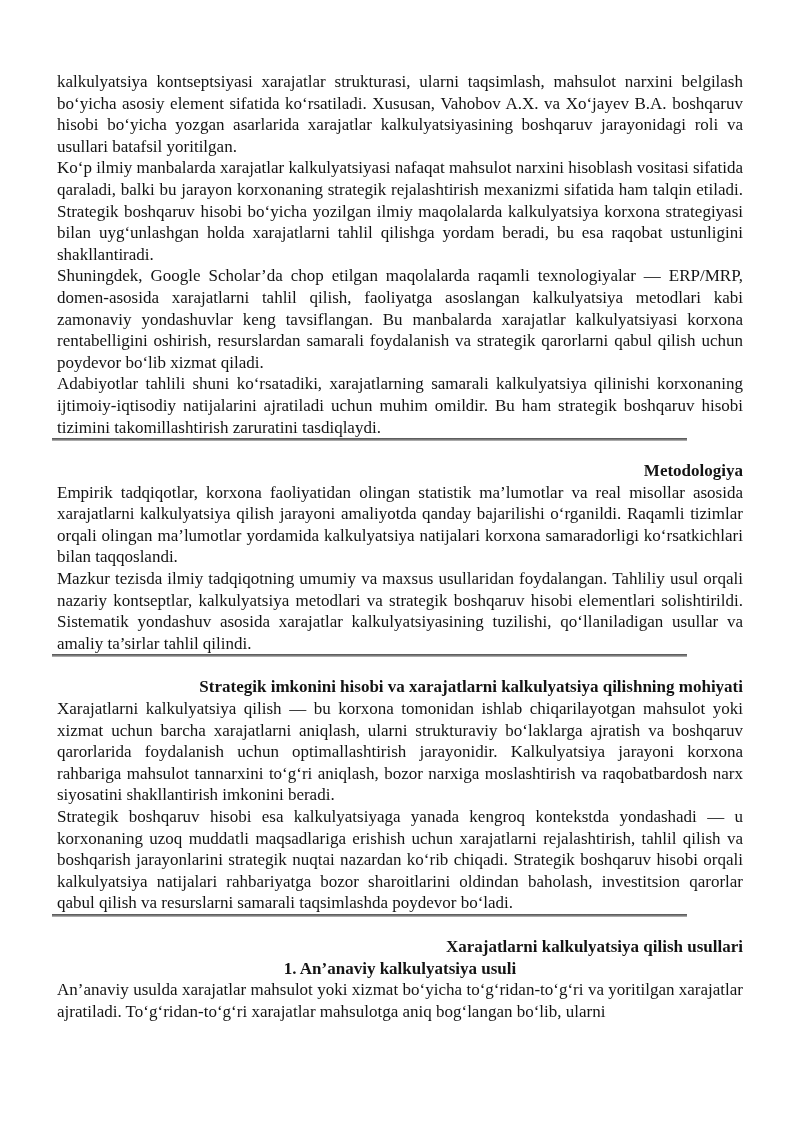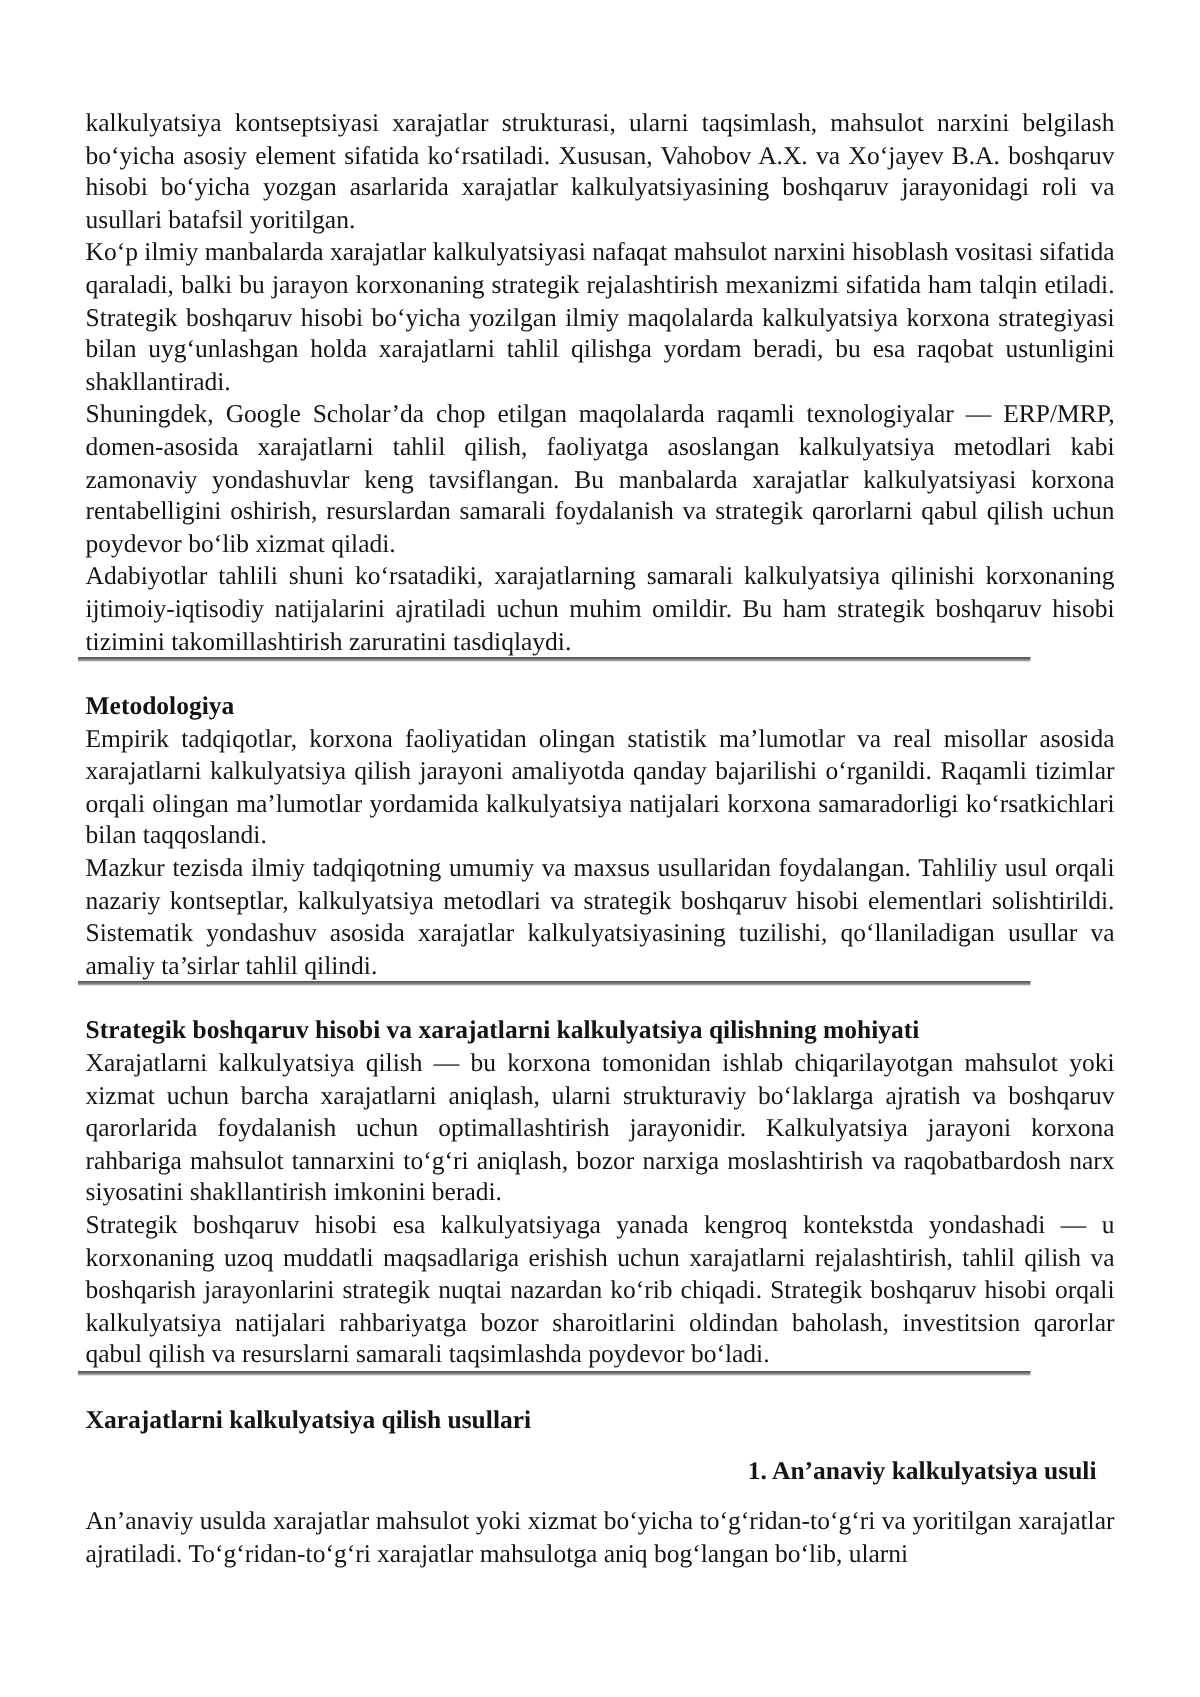--- a/index.html
+++ b/index.html
@@ -27,29 +27,29 @@
   .page-content p {
     margin: 0;
     padding: 0;
   }
   .section-heading {
     font-size: 17px;
     line-height: 21.6px;
     font-weight: 700;
     margin: 19px 0 0 0;
     padding: 0;
-    text-align: left;
+    text-align: right;
   }
   .subsection-heading {
     font-size: 17px;
     line-height: 21.6px;
     font-weight: 700;
-    margin: 12px;
+    margin: 0;
     padding: 0;
-    text-align: right;
+    text-align: center;
   }
   .section-rule {
     width: 635px;
     height: 3px;
     margin: 0 0 0 -5px;
     border: none;
     background: linear-gradient(to bottom, #4f4f4f 0%, #808080 55%, #c2c2c2 100%);
   }
   section { margin: 0; padding: 0; }
 </style>
@@ -67,21 +67,21 @@
   </section>
 
   <section>
     <h2 class="section-heading">Metodologiya</h2>
     <p>Empirik tadqiqotlar, korxona faoliyatidan olingan statistik ma’lumotlar va real misollar asosida xarajatlarni kalkulyatsiya qilish jarayoni amaliyotda qanday bajarilishi oʻrganildi. Raqamli tizimlar orqali olingan ma’lumotlar yordamida kalkulyatsiya natijalari korxona samaradorligi koʻrsatkichlari bilan taqqoslandi.</p>
     <p>Mazkur tezisda ilmiy tadqiqotning umumiy va maxsus usullaridan foydalangan. Tahliliy usul orqali nazariy kontseptlar, kalkulyatsiya metodlari va strategik boshqaruv hisobi elementlari solishtirildi. Sistematik yondashuv asosida xarajatlar kalkulyatsiyasining tuzilishi, qoʻllaniladigan usullar va amaliy ta’sirlar tahlil qilindi.</p>
     <div class="section-rule"></div>
   </section>
 
   <section>
-    <h2 class="section-heading">Strategik boshqaruv hisobi va xarajatlarni kalkulyatsiya qilishning mohiyati</h2>
+    <h2 class="section-heading">Strategik imkonini hisobi va xarajatlarni kalkulyatsiya qilishning mohiyati</h2>
     <p>Xarajatlarni kalkulyatsiya qilish — bu korxona tomonidan ishlab chiqarilayotgan mahsulot yoki xizmat uchun barcha xarajatlarni aniqlash, ularni strukturaviy boʻlaklarga ajratish va boshqaruv qarorlarida foydalanish uchun optimallashtirish jarayonidir. Kalkulyatsiya jarayoni korxona rahbariga mahsulot tannarxini toʻgʻri aniqlash, bozor narxiga moslashtirish va raqobatbardosh narx siyosatini shakllantirish imkonini beradi.</p>
     <p>Strategik boshqaruv hisobi esa kalkulyatsiyaga yanada kengroq kontekstda yondashadi — u korxonaning uzoq muddatli maqsadlariga erishish uchun xarajatlarni rejalashtirish, tahlil qilish va boshqarish jarayonlarini strategik nuqtai nazardan koʻrib chiqadi. Strategik boshqaruv hisobi orqali kalkulyatsiya natijalari rahbariyatga bozor sharoitlarini oldindan baholash, investitsion qarorlar qabul qilish va resurslarni samarali taqsimlashda poydevor boʻladi.</p>
     <div class="section-rule"></div>
   </section>
 
   <section>
     <h2 class="section-heading">Xarajatlarni kalkulyatsiya qilish usullari</h2>
     <h3 class="subsection-heading">1. An’anaviy kalkulyatsiya usuli</h3>
     <p>An’anaviy usulda xarajatlar mahsulot yoki xizmat boʻyicha toʻgʻridan-toʻgʻri va yoritilgan xarajatlar ajratiladi. Toʻgʻridan-toʻgʻri xarajatlar mahsulotga aniq bogʻlangan boʻlib, ularni</p>
   </section>

